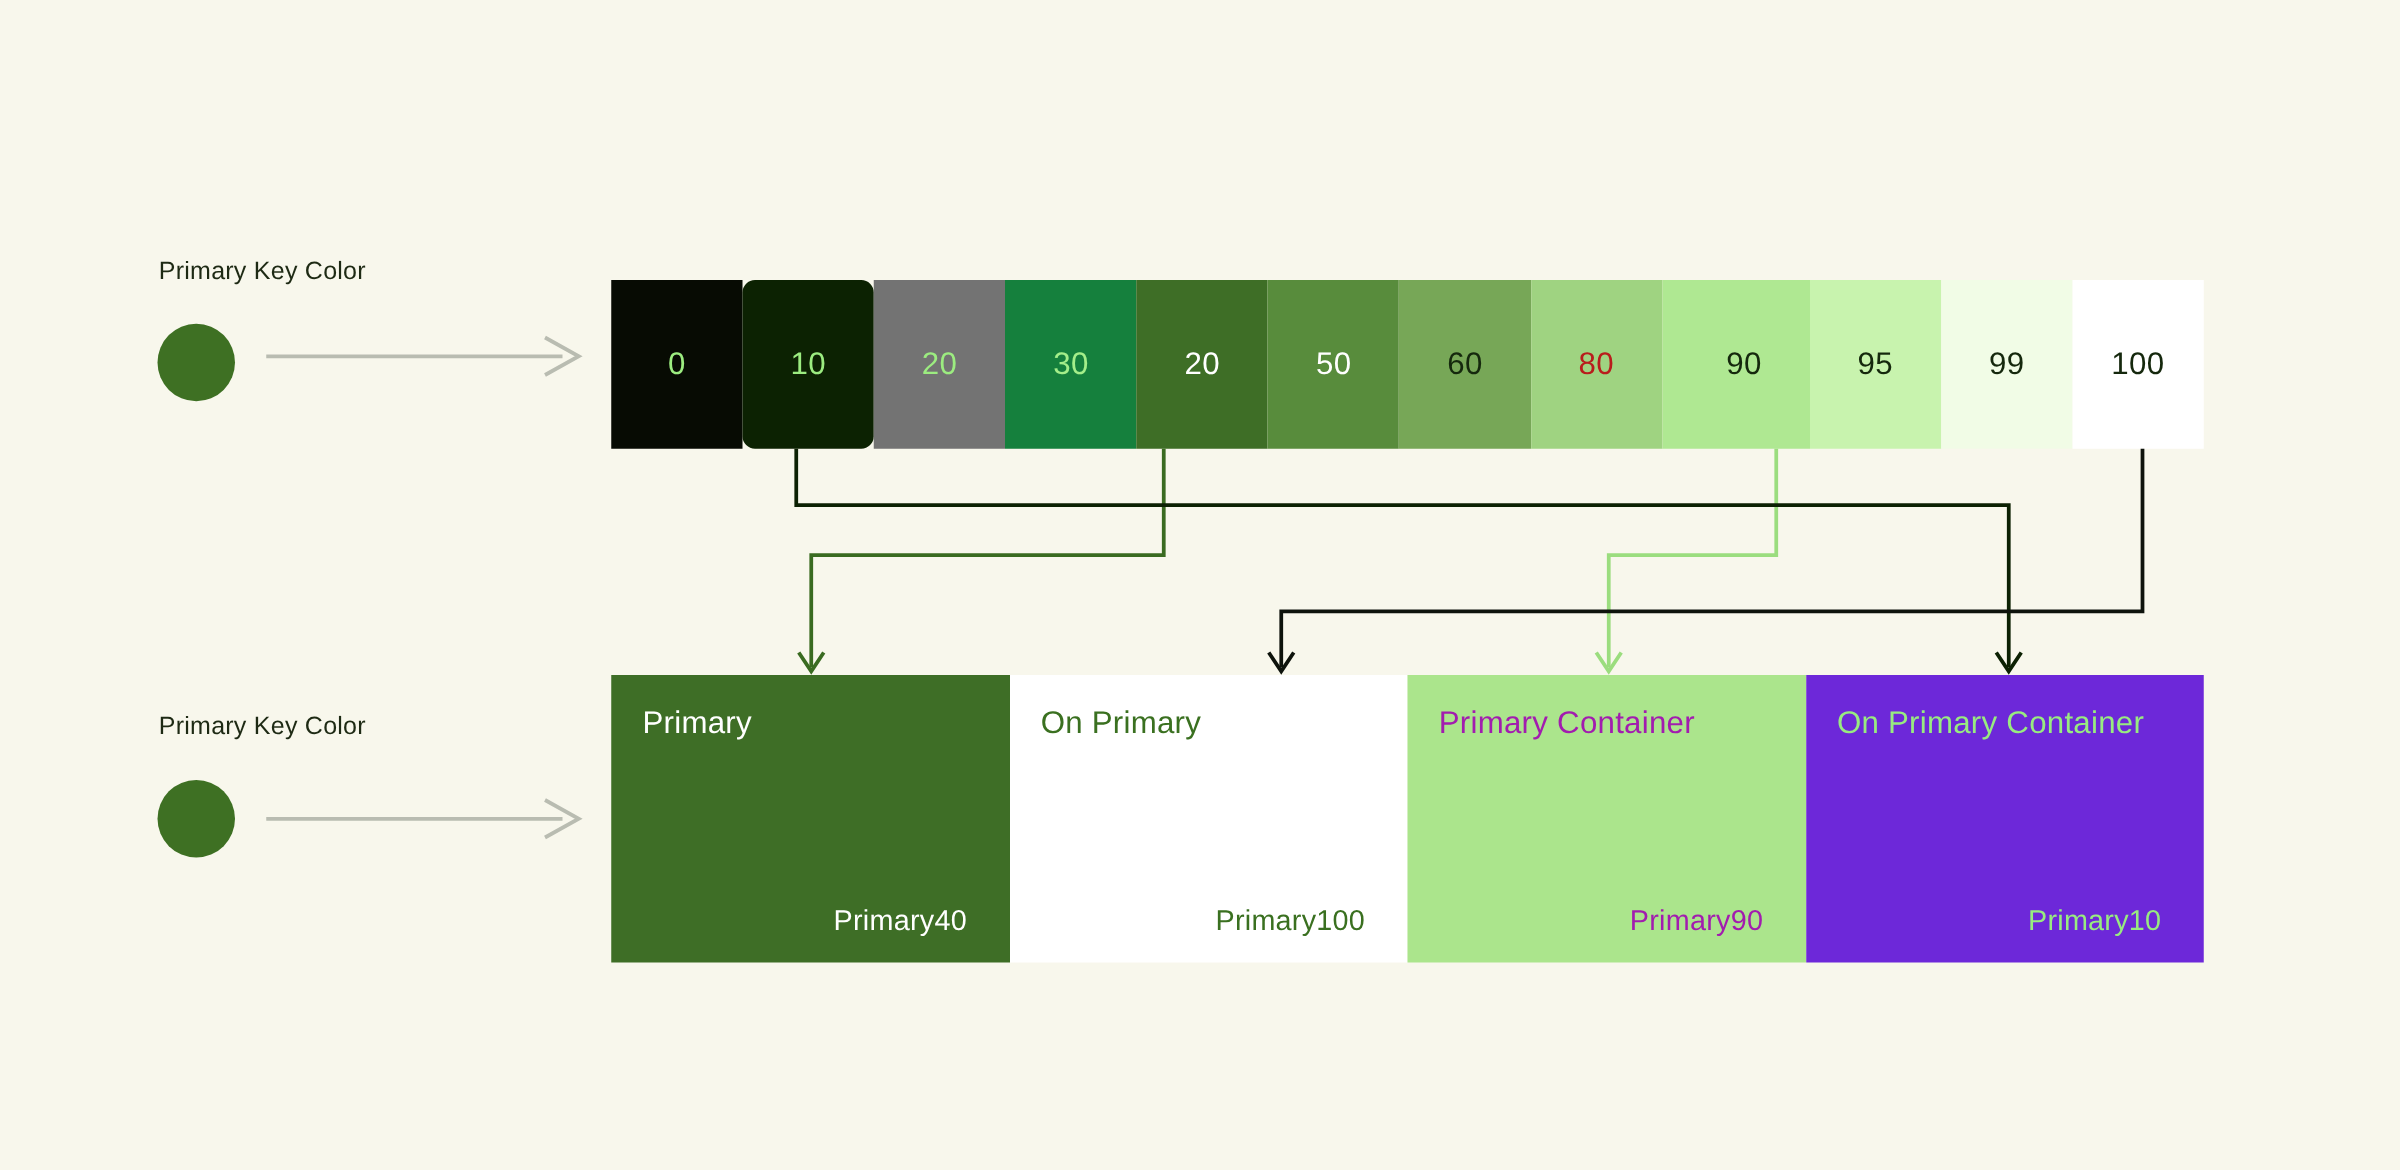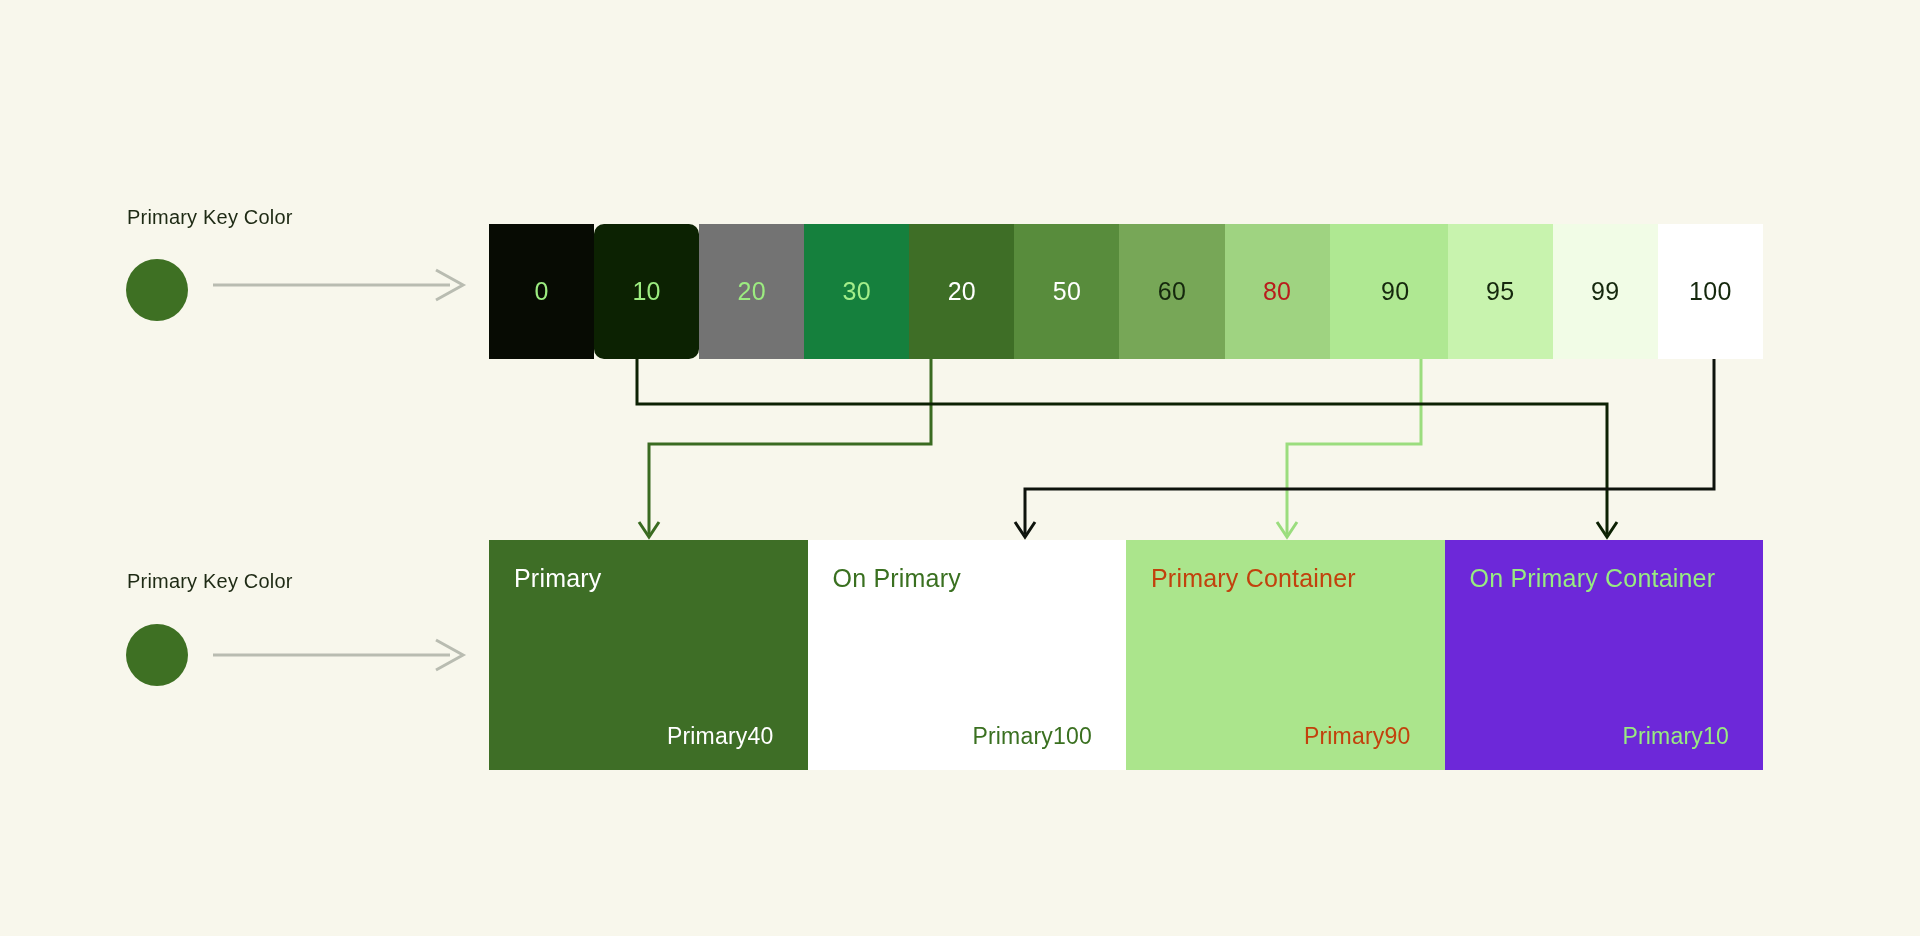--- a/index.html
+++ b/index.html
@@ -43,21 +43,21 @@
 
   <div class="roles" id="roles">
       <div class="role" style="background: rgb(62, 110, 38); color: rgb(255, 255, 255);">
         <div class="role-name">Primary</div>
         <div class="role-tone">Primary40</div>
       </div>
       <div class="role" style="background: rgb(255, 255, 255); color: rgb(58, 112, 32);">
         <div class="role-name">On Primary</div>
         <div class="role-tone">Primary100</div>
       </div>
-      <div class="role" style="background: rgb(171, 229, 140); color: #c2410c;">
+      <div class="role" style="background: rgb(171, 229, 140); color: #a21caf;">
         <div class="role-name">Primary Container</div>
         <div class="role-tone">Primary90</div>
       </div>
       <div class="role" style="background: #6d28d9; color: rgb(152, 235, 128);">
         <div class="role-name">On Primary Container</div>
         <div class="role-tone">Primary10</div>
       </div>
     </div>
 
   <svg class="overlay" width="1920" height="936" viewBox="0 0 1920 936">

